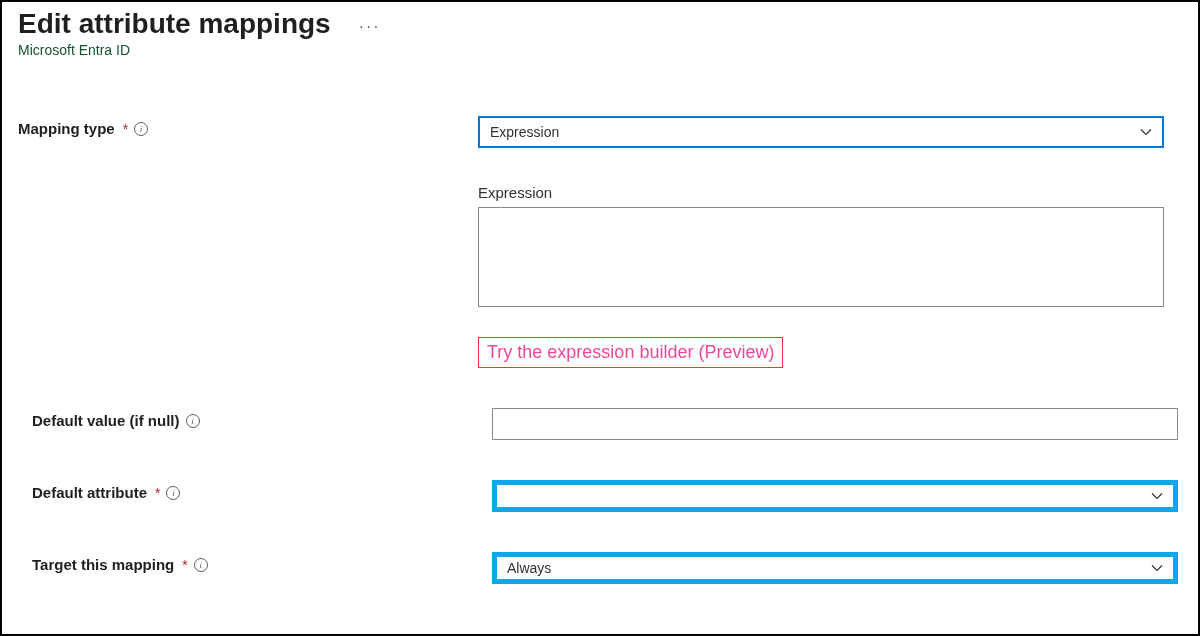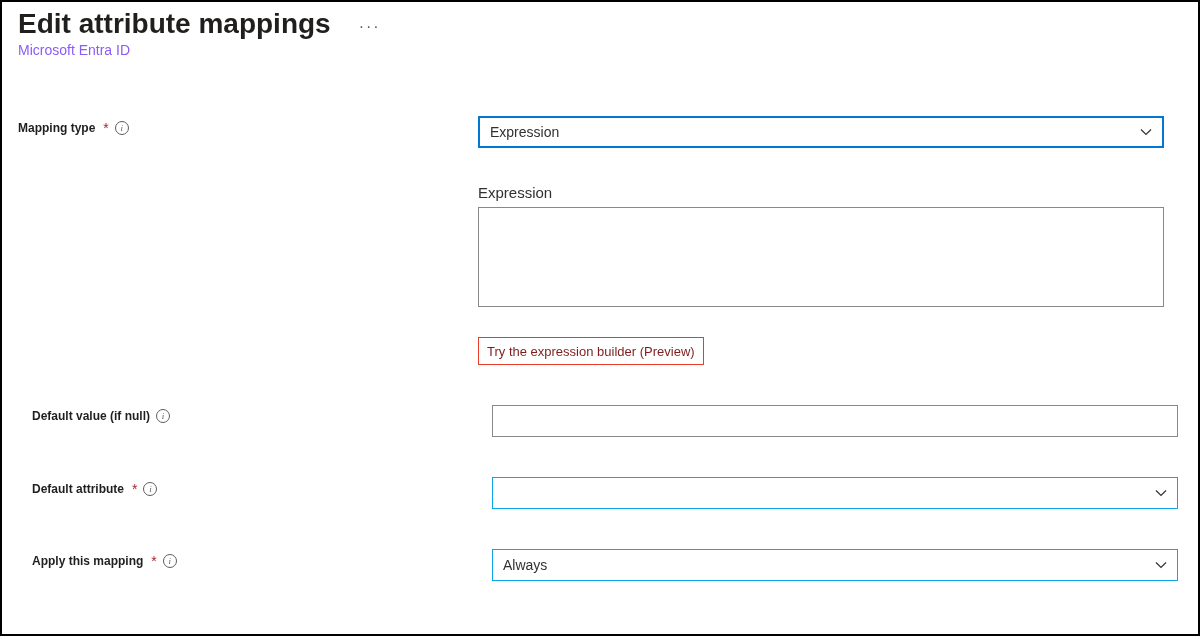--- a/index.html
+++ b/index.html
@@ -32,38 +32,38 @@
   }
   .ellipsis {
     font-size: 16px;
     color: #605e5c;
     letter-spacing: 2px;
     cursor: pointer;
     padding-top: 6px;
   }
   .subtitle {
     font-size: 14px;
-    color: #8b5cf6;
+    color: #14532d;
     margin-top: 2px;
   }
 
   .form-row {
     display: flex;
     align-items: flex-start;
     width: 100%;
   }
   .label-col {
     width: 460px;
     display: flex;
     align-items: center;
     gap: 6px;
     padding-top: 4px;
   }
   .field-label {
-    font-size: 12px;
+    font-size: 15px;
     color: #201f1e;
   }
   .field-label.bold {
     font-weight: 700;
   }
   .required {
     color: #a4262c;
     font-size: 14px;
     margin-left: 2px;
   }
@@ -81,21 +81,21 @@
     font-style: italic;
     cursor: pointer;
   }
   .field-col {
     flex: 1;
     max-width: 686px;
   }
   .dropdown {
     width: 100%;
     height: 32px;
-    border: 1px solid #0ea5e9;
+    border: 5px solid #0ea5e9;
     background: #fff;
     display: flex;
     align-items: center;
     justify-content: space-between;
     padding: 0 10px;
     font-size: 14px;
     color: #323130;
     cursor: pointer;
   }
   .dropdown.focused {
@@ -131,22 +131,22 @@
     color: #323130;
     margin-bottom: 6px;
   }
   .expr-link-wrap {
     display: inline-block;
     border: 1.5px solid #e83b28;
     padding: 4px 8px;
     margin-top: 26px;
   }
   .expr-link {
-    color: #7f1d1d;
-    font-size: 13px;
+    color: #ec4899;
+    font-size: 18px;
     cursor: pointer;
   }
   .gap-top-lg { margin-top: 58px; }
   .gap-top-md { margin-top: 40px; justify-content: flex-end; }
 </style>
 </head>
 <body>
 
 <div class="frame">
 
@@ -207,21 +207,21 @@
           <svg viewBox="0 0 12 12" width="12" height="12">
               <path d="M1 3.5 L6 8.5 L11 3.5" fill="none" stroke="#323130" stroke-width="1.2"></path>
             </svg>
         </span>
       </div>
     </div>
   </div>
 
   <div class="form-row gap-top-md">
     <div class="label-col">
-      <span class="field-label bold">Apply this mapping</span>
+      <span class="field-label bold">Target this mapping</span>
       <span class="required">*</span>
       <span class="info-icon">i</span>
     </div>
     <div class="field-col">
       <div class="dropdown">
         <span>Always</span>
         <span class="chevron">
           <svg viewBox="0 0 12 12" width="12" height="12">
               <path d="M1 3.5 L6 8.5 L11 3.5" fill="none" stroke="#323130" stroke-width="1.2"></path>
             </svg>

